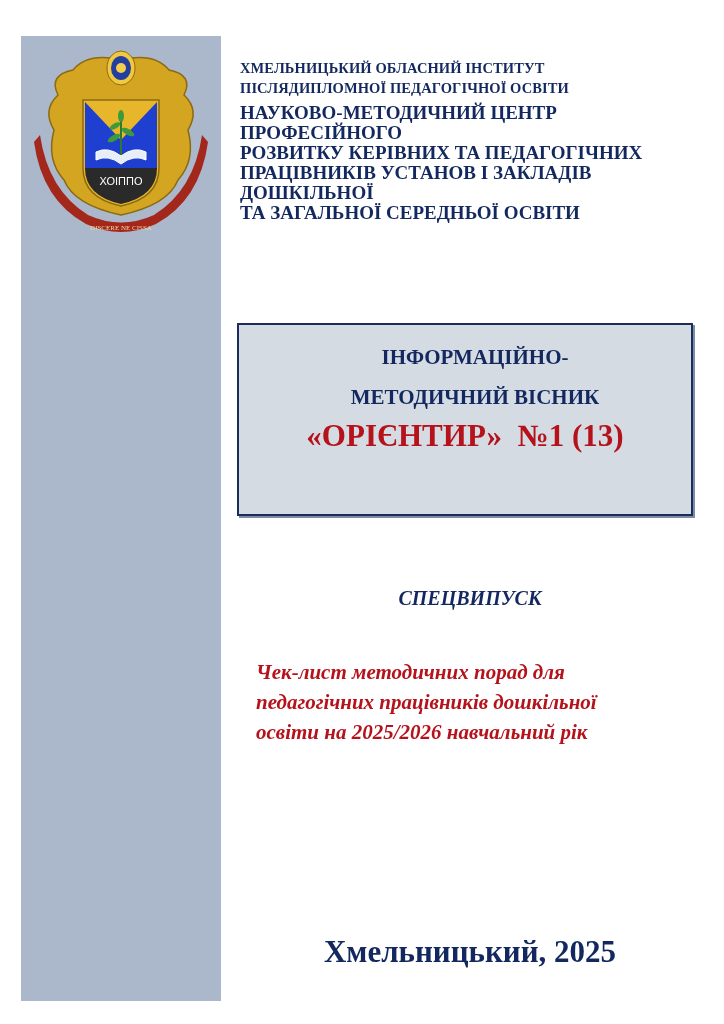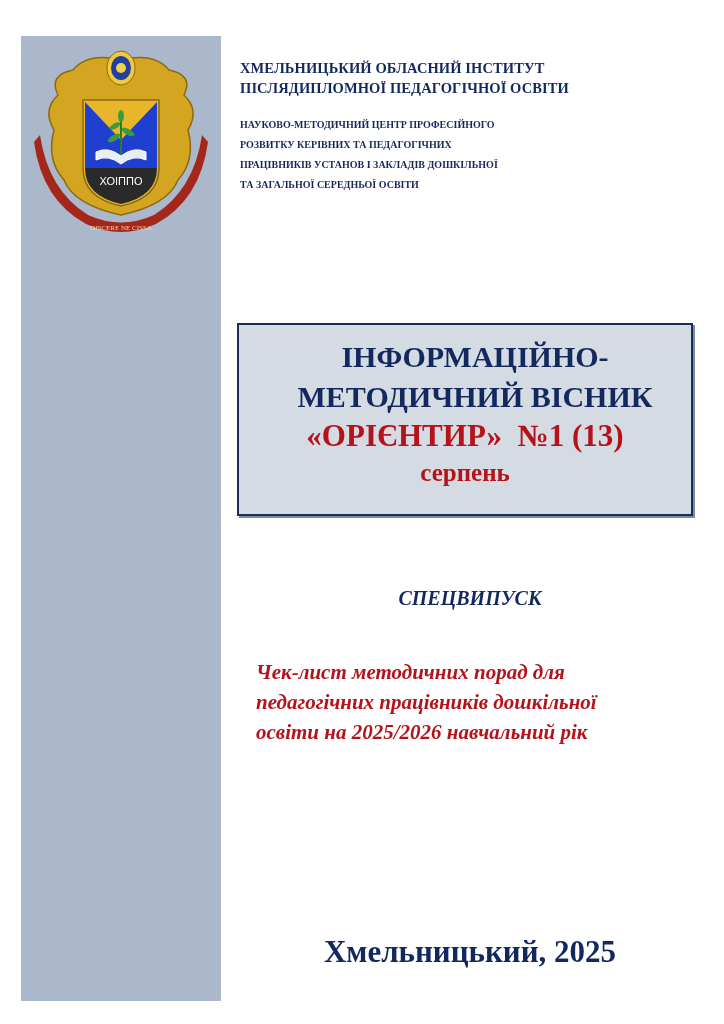--- a/index.html
+++ b/index.html
@@ -13,29 +13,29 @@
       background: #abb7ca;
     }
     .emblem {
       position: absolute; left: 28px; top: 40px; width: 186px; height: 200px;
     }
     .header {
       position: absolute; left: 240px; top: 58px; width: 480px;
       text-align: left; color: #13285e; font-weight: bold;
     }
     .header .inst { font-size: 14.5px; line-height: 20px; letter-spacing: 0.1px; }
-    .header .center { font-size: 10px; line-height: 20px; margin-top: 17px; }
+    .header .center { font-size: 19px; line-height: 20px; margin-top: 5px; }
     .title-box {
       position: absolute; left: 237px; top: 323px; width: 452px; height: 189px;
       border: 2px solid #1a2d5c; background: #d5dbe3;
       box-shadow: 2px 2px 0 #7f8ba3;
       text-align: center; font-weight: bold;
     }
     .title-box .l1, .title-box .l2 {
-      font-size: 30px; line-height: 40px; color: #13285e; margin-left: 20px;
+      font-size: 21px; line-height: 40px; color: #13285e; margin-left: 20px;
     }
     .title-box .l1 { margin-top: 12px; }
     .title-box .l3 { font-size: 31px; line-height: 38px; color: #b5121b; }
     .title-box .l4 { font-size: 25px; line-height: 36px; color: #b5121b; }
     .special {
       position: absolute; left: 240px; top: 585px; width: 460px; text-align: center;
       font-weight: bold; font-style: italic; color: #13285e; font-size: 20px; line-height: 26px;
     }
     .subtitle {
       position: absolute; left: 256px; top: 613px; width: 450px;
@@ -84,21 +84,20 @@
     <div>РОЗВИТКУ КЕРІВНИХ ТА ПЕДАГОГІЧНИХ</div>
     <div>ПРАЦІВНИКІВ УСТАНОВ І ЗАКЛАДІВ ДОШКІЛЬНОЇ</div>
     <div>ТА ЗАГАЛЬНОЇ СЕРЕДНЬОЇ ОСВІТИ</div>
   </div>
 </div>
 
 <div class="title-box">
   <div class="l1">ІНФОРМАЦІЙНО-</div>
   <div class="l2">МЕТОДИЧНИЙ ВІСНИК</div>
   <div class="l3" style="white-space:pre;">«ОРІЄНТИР»  №1 (13)</div>
-  <div class="l4">серпень</div>
 </div>
 
 <div class="special">СПЕЦВИПУСК</div>
 
 <div class="subtitle">
   <div>Чек-лист методичних порад для</div>
   <div>педагогічних працівників дошкільної</div>
   <div>освіти на 2025/2026 навчальний рік</div>
 </div>
 

